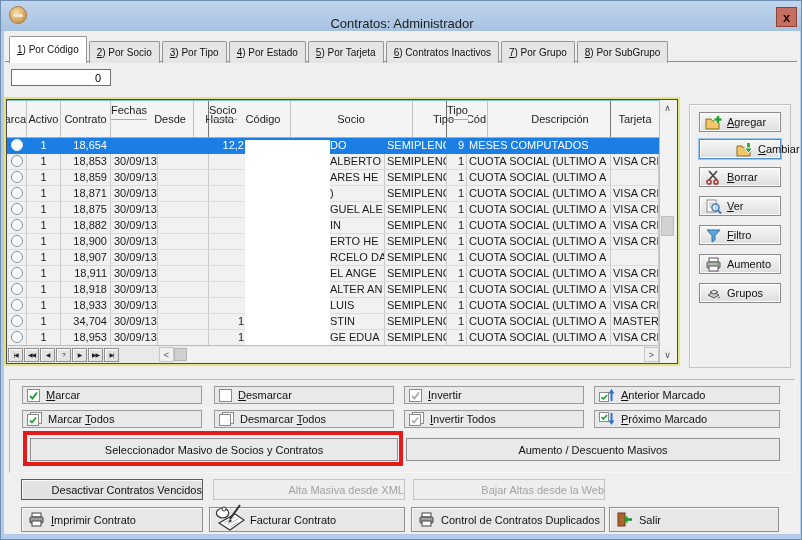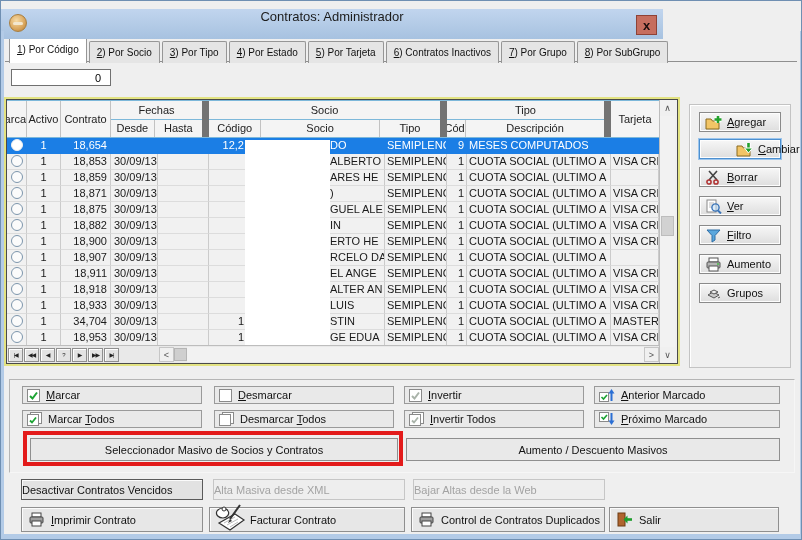--- a/index.html
+++ b/index.html
@@ -5,22 +5,22 @@
   html,body{margin:0;padding:0;}
   body{font-family:"Liberation Sans", sans-serif; background:#888;}
   .win{position:relative;width:802px;height:540px;background:#efefef;overflow:hidden;
        border:1px solid #6f8fb2;box-sizing:border-box;}
   
   .frame{position:absolute;background:#b3cbe7;z-index:60;}
   .frame.l{left:0;top:30px;width:3px;height:510px;}
   .frame.r{left:799px;top:30px;width:3px;height:510px;}
   .frame.b{left:0;top:533px;width:802px;height:7px;}
   
-  .titlebar{position:absolute;left:0;top:0;width:662px;height:30px;
-    background:linear-gradient(#c1d5ee,#a7c2e0);display:flex;align-items:flex-start;z-index:55;margin-top:8px;}
+  .titlebar{position:absolute;left:0;top:0;width:802px;height:30px;
+    background:linear-gradient(#c1d5ee,#a7c2e0);display:flex;align-items:flex-end;z-index:55;}
   .appicon{position:absolute;left:8px;top:5px;width:18px;height:18px;border-radius:50%;
     background:radial-gradient(circle at 40% 35%, #f7dba6, #d9a55c 60%, #b27a33);
     border:1px solid #a87e3f;box-sizing:border-box;}
   .appicon:after{content:"";position:absolute;left:3px;top:7px;width:10px;height:3px;
     background:#f3e7cf;border-radius:2px;}
   .title{flex:1;text-align:center;font-size:13px;color:#1c1c1c;}
   .closebtn{position:absolute;right:6px;top:6px;width:21px;height:20px;background:#c66e5f;
     border:1px solid #8e4236;box-sizing:border-box;color:#1a0d0d;font-weight:bold;font-size:13px;
     display:flex;align-items:center;justify-content:center;line-height:1;}
   
@@ -40,21 +40,21 @@
     border:2px solid #e3e382;box-sizing:border-box;background:#f0f0f0;}
   .gridinner{position:absolute;left:0;top:0;right:0;bottom:0;border:1px solid #4a4a4a;
     display:flex;}
   .gmain{width:652px;display:flex;flex-direction:column;}
   
   .ghead{height:38px;background:#f4f4f4;border-top:1px solid #7db8da;border-bottom:1px solid #7db8da;
     display:flex;box-sizing:border-box;font-size:11px;color:#222;}
   .hfull{display:flex;align-items:center;justify-content:center;border-right:1px solid #c2c2c2;
     overflow:hidden;box-sizing:border-box;}
   .hfull.clipend{justify-content:flex-end;}
-  .hgroup{display:flex;flex-direction:column;box-sizing:border-box;border-right:7px solid #737373;}
+  .hgroup{display:flex;flex-direction:row;box-sizing:border-box;border-right:1px solid #737373;}
   .hgtop{height:18px;line-height:18px;text-align:center;border-bottom:1px solid #7db8da;}
   .hgsub{display:flex;flex:1;}
   .hsub{display:flex;align-items:center;justify-content:center;border-right:1px solid #c2c2c2;
     box-sizing:border-box;overflow:hidden;}
   .hsub:last-child{border-right:none;}
   
   .grows{position:relative;height:208px;overflow:hidden;background:#f0f0f0;}
   .grow{display:flex;height:16px;box-sizing:border-box;background:#f1f1f1;}
   .cell{height:16px;line-height:15px;font-size:11px;color:#1a1a1a;box-sizing:border-box;
     border-right:1px solid #cbcbcb;border-bottom:1px solid #dcdcdc;overflow:hidden;white-space:nowrap;}
@@ -107,21 +107,21 @@
     box-sizing:border-box;display:flex;align-items:center;padding-left:4px;gap:6px;
     font-size:11px;color:#111;}
   .bigbtn{position:absolute;height:23px;background:#e9e9e9;border:1px solid #8f8f8f;
     box-sizing:border-box;display:flex;align-items:center;justify-content:center;
     font-size:11px;color:#111;}
   .redrect{position:absolute;left:22px;top:430px;width:380px;height:35px;border:4px solid #e31b1b;
     box-sizing:border-box;z-index:40;pointer-events:none;}
   
   .botbtn{position:absolute;height:21px;background:#e7e7e7;border:1px solid #9a9a9a;
     box-shadow:inset 1px 1px 0 #fbfbfb;box-sizing:border-box;display:flex;align-items:center;
-    justify-content:flex-start;font-size:11px;color:#111;}
+    justify-content:flex-end;font-size:11px;color:#111;}
   .botbtn.strong{border-color:#5a5a5a;background:#e2e2e2;}
   .botbtn.disabled{color:#a3a3a3;border-color:#c6c6c6;background:#eeeeee;box-shadow:none;}
   .actbtn{position:absolute;height:25px;background:#e7e7e7;border:1px solid #8f8f8f;
     box-shadow:inset 1px 1px 0 #fbfbfb;box-sizing:border-box;display:flex;align-items:center;
     padding-left:6px;gap:6px;font-size:11px;color:#111;}
   .actbtn .lbl{white-space:nowrap;}
   .facticon{position:absolute;left:1px;top:-7px;}
   .actbtn.fact{padding-left:40px;position:absolute;}
   .chkicon{flex:0 0 auto;}
 </style>

